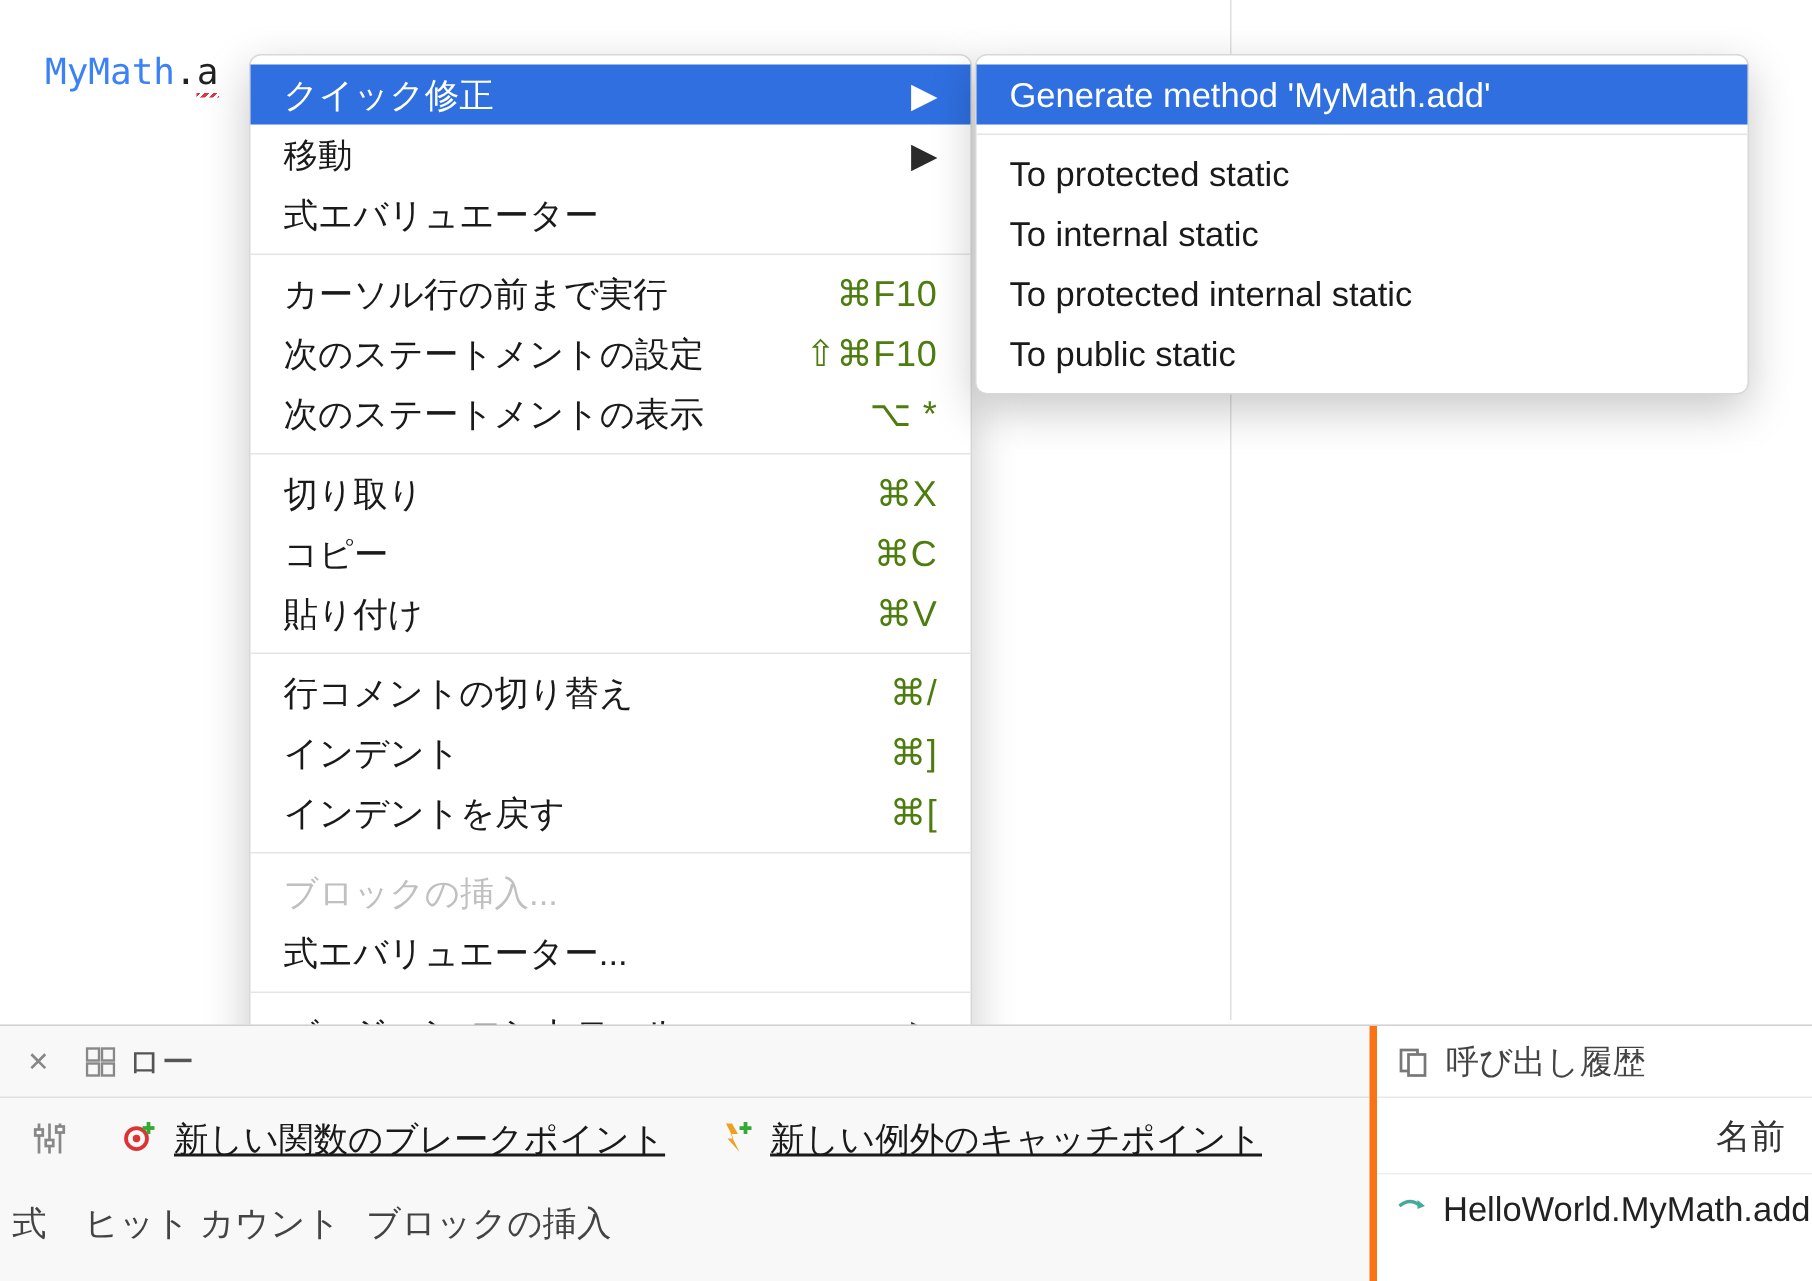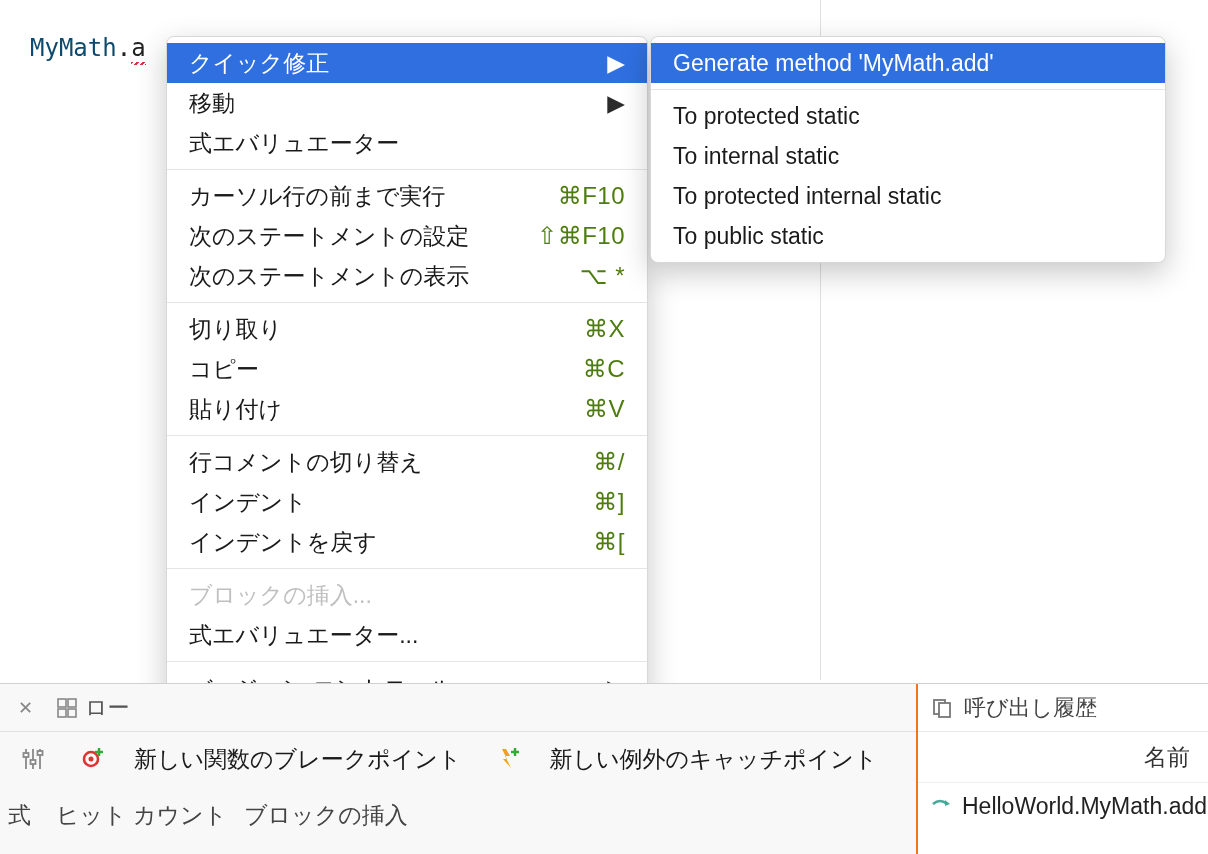--- a/index.html
+++ b/index.html
@@ -1,20 +1,20 @@
 <!DOCTYPE html>
 <html><head>
 <meta charset="utf-8">
 <style>
   html,body{margin:0;padding:0;font-family:"Helvetica Neue","Hiragino Kaku Gothic ProN","Meiryo",sans-serif;background:#fff;color:#1a1a1a;}
   .viewport{position:relative;width:1208px;height:854px;overflow:hidden;background:#fff;}
   .editor-area{position:absolute;left:0;top:0;right:0;bottom:0;}
   .ruler{position:absolute;left:820px;top:0;width:1px;height:680px;background:#e0e0e0;}
   .code-line{position:absolute;left:30px;top:34px;font-family:Menlo,Consolas,monospace;font-size:24px;white-space:nowrap;}
-  .tk-type{color:#0c4a6e;}
+  .tk-type{color:#3b82f6;}
   .tk-dot{color:#222;}
   .tk-err{position:relative;color:#222;}
   .tk-err::after{content:"";position:absolute;left:0;right:0;bottom:-3px;height:3px;background:
     repeating-linear-gradient(135deg,#d34 0 2px,transparent 2px 4px);} 
 
   .menu{position:absolute;background:#fff;border:1px solid #d8d8d8;border-radius:8px;box-shadow:0 10px 30px rgba(0,0,0,.22);padding:6px 0;}
   .menu.main{left:166px;top:36px;width:480px;}
   .menu.sub{left:650px;top:36px;width:514px;}
   .mi{display:flex;align-items:center;height:40px;padding:0 22px;font-size:23px;cursor:default;}
   .mi .lbl{flex:1;}
@@ -24,26 +24,26 @@
   .mi.hl .arrow{color:#fff;}
   .mi.dis{color:#c0c0c0;align-items:center;}
   .sep{height:1px;margin:6px 0;background:#e5e5e5;}
 
   .bottom-panel{position:absolute;left:0;right:0;bottom:0;height:170px;background:#f8f8f8;border-top:1px solid #d0d0d0;}
   .tabs-row{display:flex;align-items:center;height:47px;border-bottom:1px solid #e0e0e0;padding-left:6px;color:#555;font-size:22px;}
   .tab{display:flex;align-items:center;gap:8px;padding:0 12px;height:100%;}
   .tab .close{color:#888;font-size:18px;}
   .grid-icon,.sliders-icon,.call-icon{display:inline-flex;align-items:center;justify-content:center;}
   .toolbar-row{display:flex;align-items:center;height:54px;padding-left:20px;font-size:23px;gap:34px;}
-  .toolbar-item{display:flex;align-items:center;gap:28px;cursor:default;}
+  .toolbar-item{display:flex;align-items:center;gap:10px;cursor:default;text-decoration:underline;}
   .toolbar-item svg{flex:none;}
   .cols-row{display:flex;align-items:flex-start;height:69px;padding-left:8px;font-size:23px;color:#444;}
   .cols-row .col{padding:14px 10px 0 0;}
 
-  .side{position:absolute;right:0;top:684px;bottom:0;width:290px;background:#fff;border-left:2px solid #f97316;}
+  .side{position:absolute;right:0;top:684px;bottom:0;width:290px;background:#fff;border-left:5px solid #f97316;}
   .side .hdr{display:flex;align-items:center;height:47px;padding:0 14px;border-bottom:1px solid #e8e8e8;font-size:22px;color:#444;}
   .side .hdr svg{margin-right:10px;}
   .side .colhdr{height:40px;padding:10px 18px 0 38px;font-size:23px;color:#333;border-bottom:1px solid #efefef;text-align:right;}
   .side .row1{display:flex;align-items:center;padding:10px 0 0 12px;font-size:23px;color:#222;}
   .side .row1 svg{margin-right:10px;flex:none;}
 
 </style>
 </head>
 <body>
 <div class="viewport">

